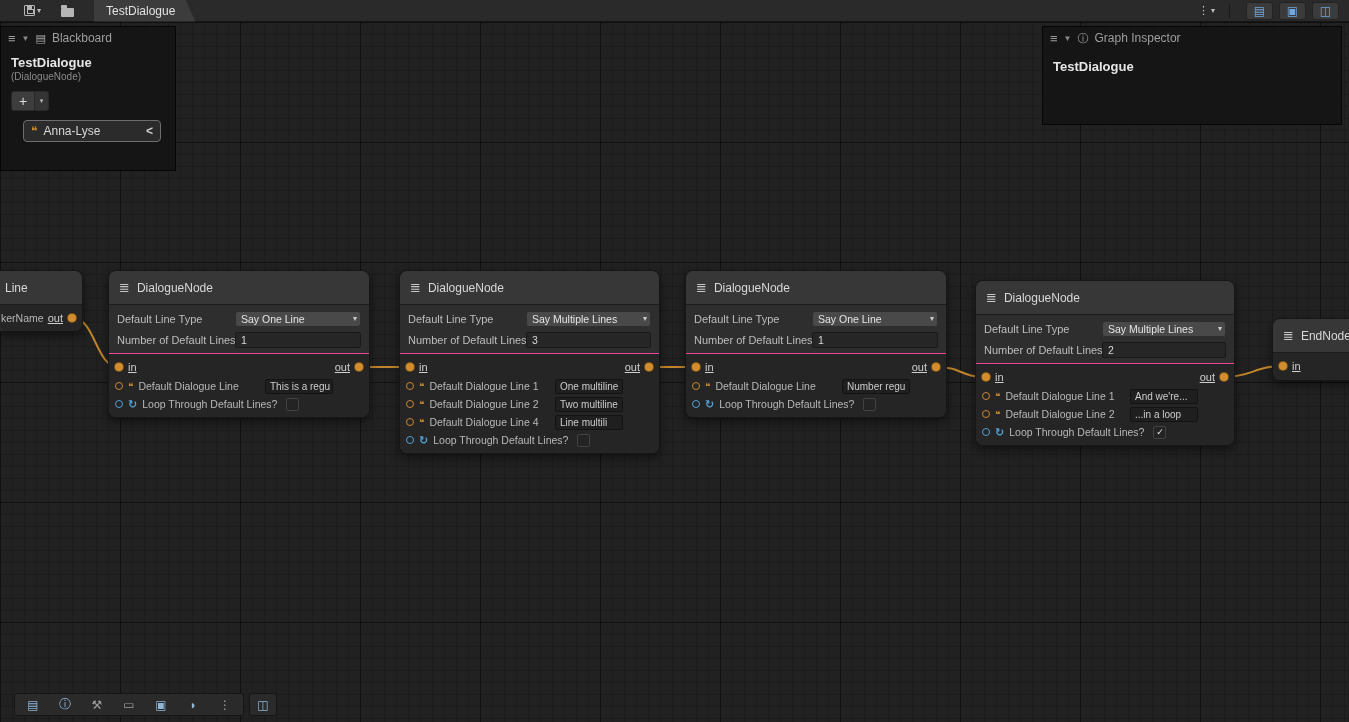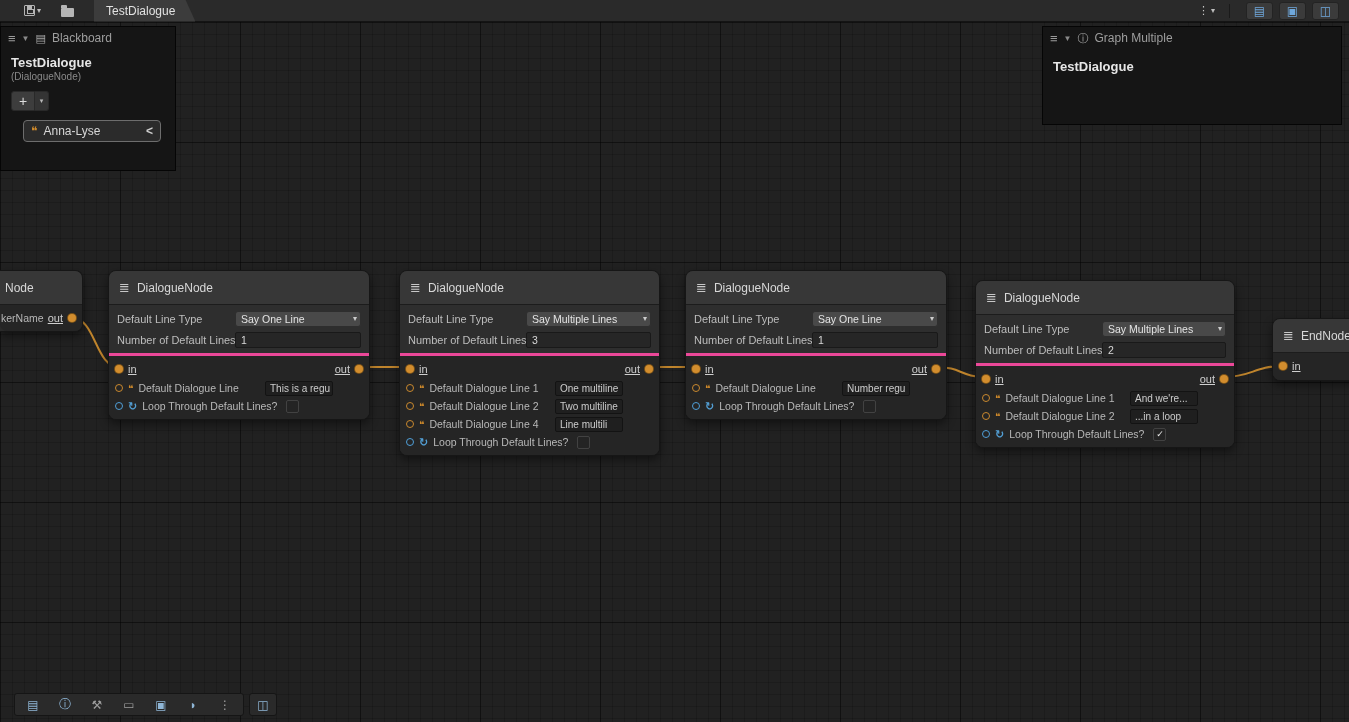--- a/index.html
+++ b/index.html
@@ -49,21 +49,21 @@
   .bb-pill .chev{color:#cfcfcf;font-size:12px;font-weight:bold;}
   .gi-title{font-size:13px;font-weight:bold;color:#e6e6e6;padding:10px 10px 0;}
 
   
   .node{position:absolute;z-index:3;background:#2a2a2a;border:1px solid #161616;border-radius:8px;box-shadow:0 4px 10px rgba(0,0,0,.45);font-size:11px;color:#c2c2c2;}
   .node.partial{border-top-left-radius:0;border-bottom-left-radius:0;border-left:none;}
   .ntitle{height:34px;display:flex;align-items:center;gap:7px;padding:0 10px;border-bottom:1px solid #1c1c1c;background:#373737;border-radius:7px 7px 0 0;}
   .node.partial .ntitle{border-top-left-radius:0;padding-left:5px;}
   .nicon{color:#c8c8c8;font-size:13px;}
   .ntext{font-size:12px;color:#d8d8d8;white-space:nowrap;}
-  .nfields{background:#2e2e2e;padding:5px 8px;border-bottom:3px solid #ec4899;}
+  .nfields{background:#2e2e2e;padding:5px 8px;border-bottom:1px solid #ec4899;}
   .frow{display:flex;align-items:center;height:17px;margin-bottom:4px;}
   .frow:last-child{margin-bottom:0;}
   .flabel{width:118px;font-size:11px;color:#bdbdbd;flex-shrink:0;white-space:nowrap;}
   .dropdown{flex:1;height:16px;background:#494949;border:1px solid #2e2e2e;border-radius:3px;display:flex;align-items:center;padding:0 14px 0 5px;position:relative;color:#e4e4e4;font-size:10.5px;white-space:nowrap;overflow:hidden;}
   .dropdown .dcaret{position:absolute;right:3px;top:2px;font-size:8px;color:#cccccc;}
   .numfield{flex:1;height:16px;background:#262626;border:1px solid #191919;border-radius:2px;display:flex;align-items:center;padding:0 5px;color:#d8d8d8;font-size:10.5px;}
   .nbody{background:#252525;border-radius:0 0 7px 7px;padding:3px 0 4px;}
   .iorow{height:20px;display:flex;align-items:center;justify-content:space-between;padding:0 6px;}
   .node.partial .iorow{height:19px;padding:0 6px 0 1px;}
   .pgroup{display:flex;align-items:center;gap:5px;text-align:right;}
@@ -149,28 +149,28 @@
     <span class="name">Anna-Lyse</span>
     <span class="chev">&lt;</span>
   </div>
 </div>
 
 <div class="panel ginspector">
   <div class="panel-header">
     <span class="ph-menu">≡</span>
     <span class="ph-collapse">▼</span>
     <span class="ph-icon">ⓘ</span>
-    <span>Graph Multiple</span>
+    <span>Graph Inspector</span>
   </div>
   <div class="gi-title">TestDialogue</div>
 </div>
 
 <div class="node partial" style="left:0;top:270px;width:83px;">
   <div class="ntitle">
-    <span class="ntext">Node</span>
+    <span class="ntext">Line</span>
   </div>
   <div class="nbody">
     <div class="iorow">
       <div class="pgroup">
         <span class="ltext">kerName</span>
       </div>
       <div class="pgroup">
         <span class="plabel">out</span>
         <span class="pdot filled"></span>
       </div>

